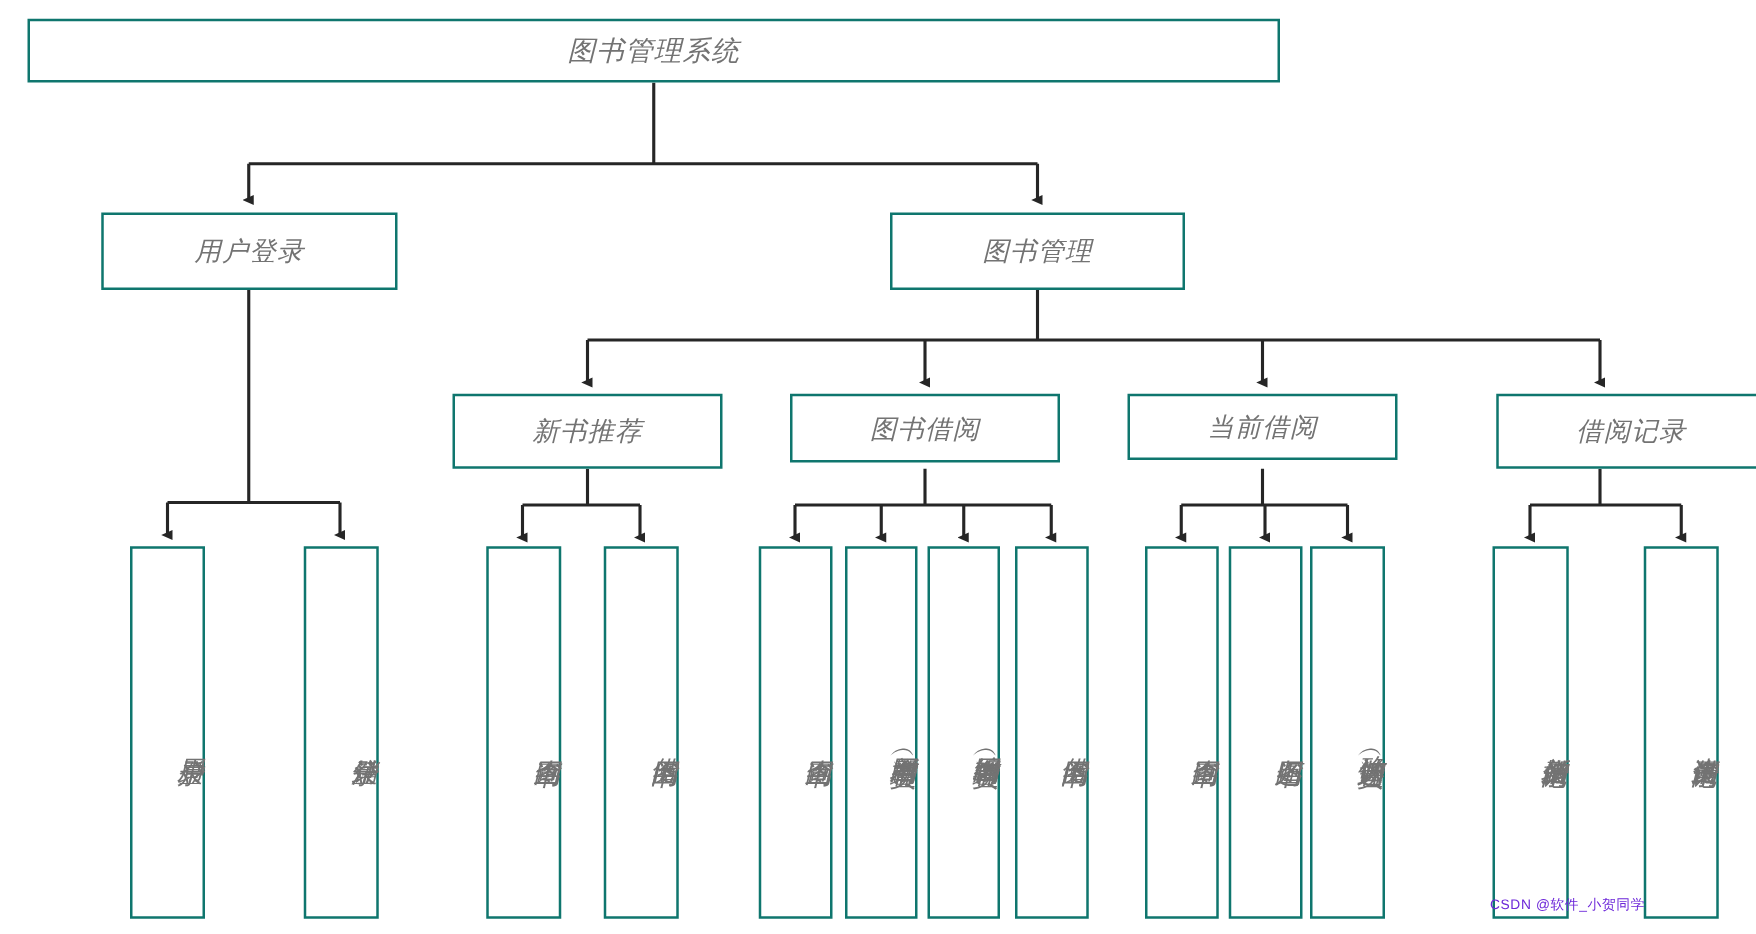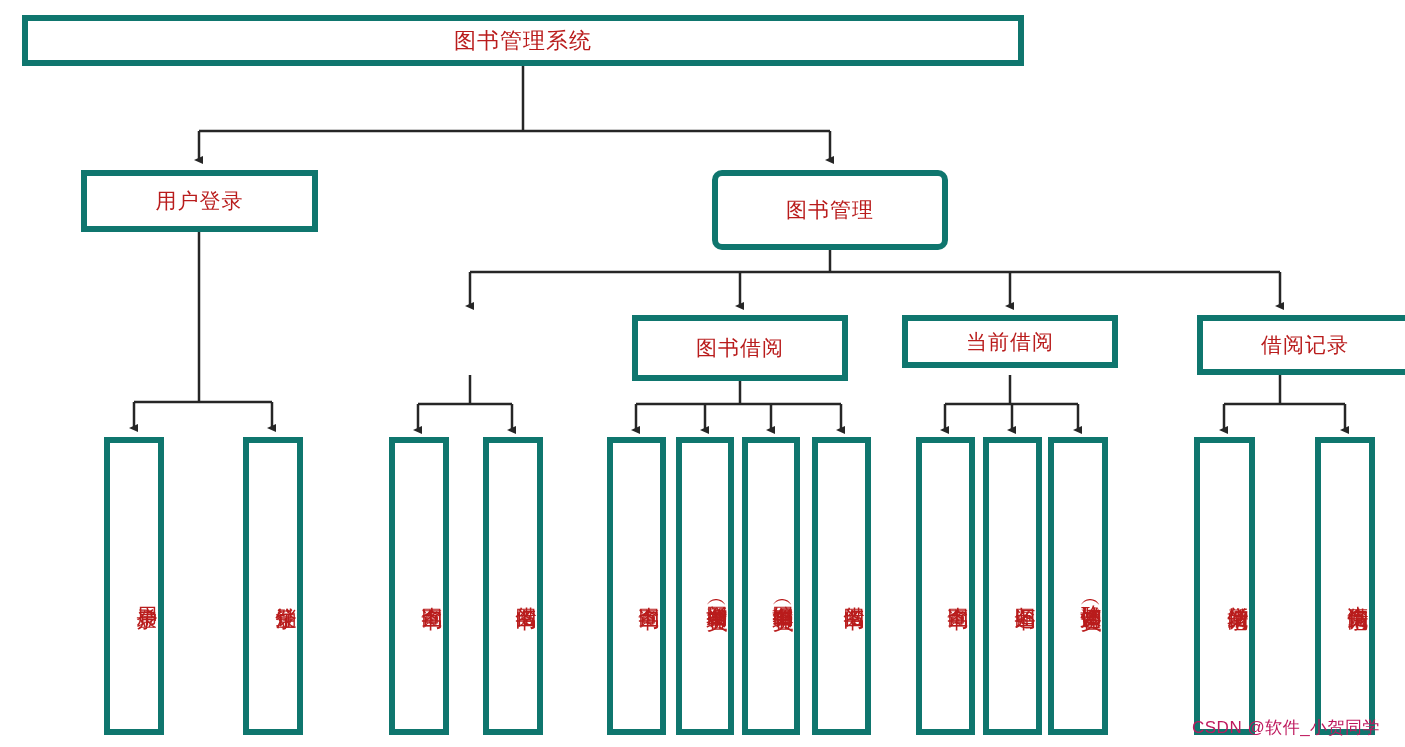--- a/index.html
+++ b/index.html
@@ -13,26 +13,27 @@
   #canvas {
     position: relative;
     width: 1405px;
     height: 747px;
     background: #ffffff;
     overflow: hidden;
   }
   .node {
     position: absolute;
     box-sizing: border-box;
-    border: 6px solid #0f766e;
+    border: 2px solid #0f766e;
     background: #ffffff;
     display: flex;
     align-items: center;
     justify-content: center;
-    color: #b91c1c;
+    color: #737373;
+    font-style: italic;
   }
   .node.horiz {
     font-size: 21px;
     letter-spacing: 1px;
   }
   .node.vert {
     writing-mode: vertical-rl;
     text-orientation: upright;
     font-size: 21px;
     line-height: 1.05;
@@ -47,22 +48,22 @@
   svg.links {
     position: absolute;
     left: 0;
     top: 0;
     width: 1405px;
     height: 747px;
     pointer-events: none;
   }
   .wm {
     position: absolute;
-    font-size: 17px;
-    color: #be185d;
+    font-size: 11px;
+    color: #6d28d9;
     white-space: nowrap;
     letter-spacing: 0.5px;
   }
 </style>
 </head>
 <body>
 
 <div id="canvas">
 
   <svg class="links" viewBox="0 0 1405 747">
@@ -112,24 +113,25 @@
       <path d="M1224,404 L1345,404"></path>
       <path d="M1224,404 L1224,430" marker-end="url(#arrow)"></path>
       <path d="M1345,404 L1345,430" marker-end="url(#arrow)"></path>
     </g>
   </svg>
 
   <div class="node horiz root" style="left:22px; top:15px; width:1002px; height:51px;">图书管理系统</div>
 
   <div class="node horiz" style="left:81px; top:170px; width:237px; height:62px;">用户登录</div>
 
-  <div class="node horiz" style="left:712px; top:170px; width:236px; height:80px;border-radius:10px;">图书管理</div>
+  <div class="node horiz" style="left:712px; top:170px; width:236px; height:62px;">图书管理</div>
 
+  <div class="node horiz" style="left:362px; top:315px; width:216px; height:60px;">新书推荐</div>
 
-  <div class="node horiz" style="left:632px; top:315px; width:216px; height:66px;">图书借阅</div>
+  <div class="node horiz" style="left:632px; top:315px; width:216px; height:55px;">图书借阅</div>
 
   <div class="node horiz" style="left:902px; top:315px; width:216px; height:53px;">当前借阅</div>
 
   <div class="node horiz" style="left:1172px; top:315px; width:216px; height:60px;margin-left:25px;">借阅记录</div>
 
   <div class="node vert" style="left:104px; top:437px; width:60px; height:298px;">用户登录</div>
 
   <div class="node vert" style="left:243px; top:437px; width:60px; height:298px;">注销登录</div>
 
   <div class="node vert" style="left:389px; top:437px; width:60px; height:298px;">查询图书</div>

